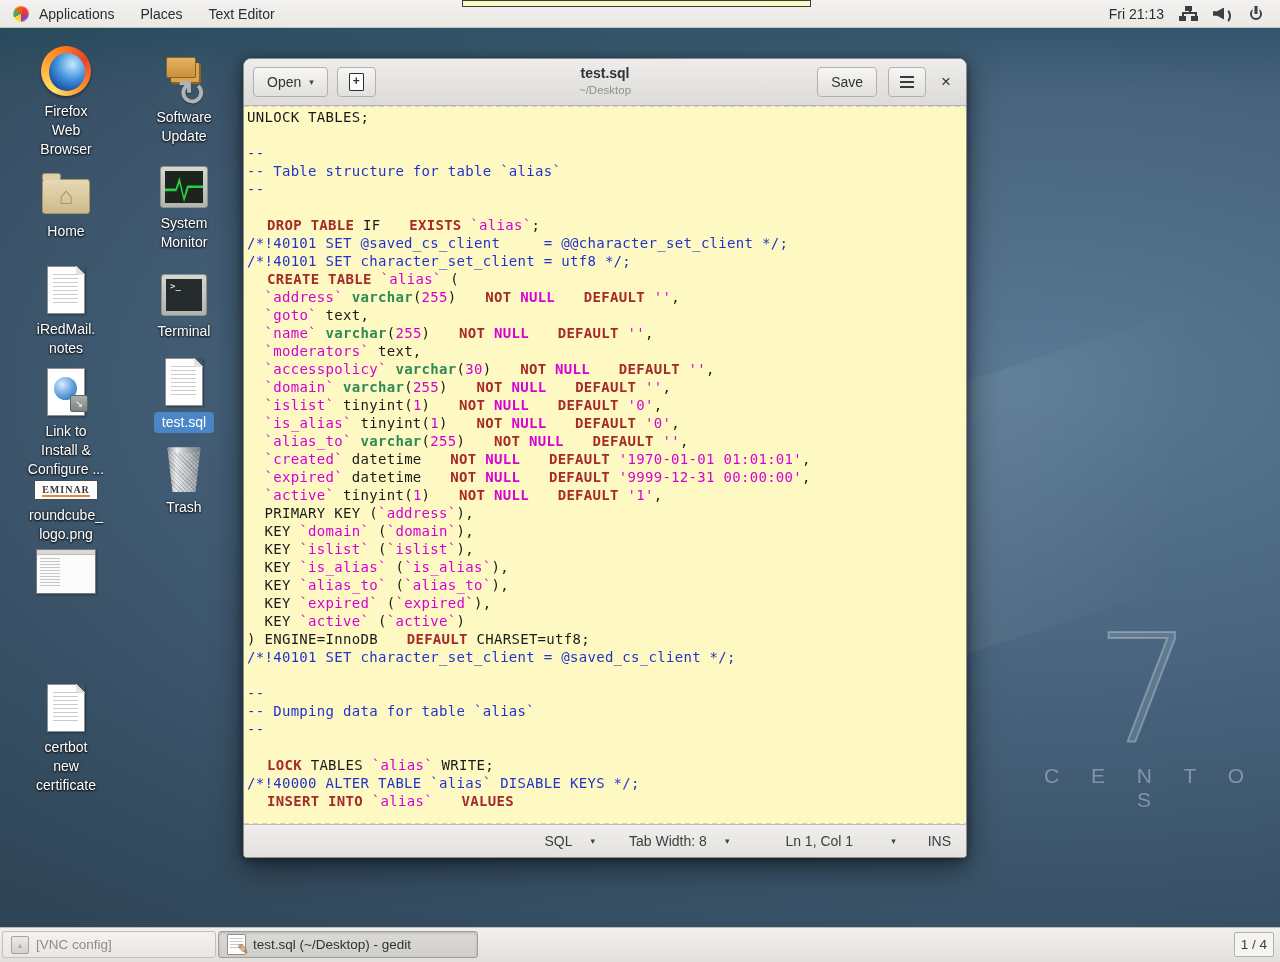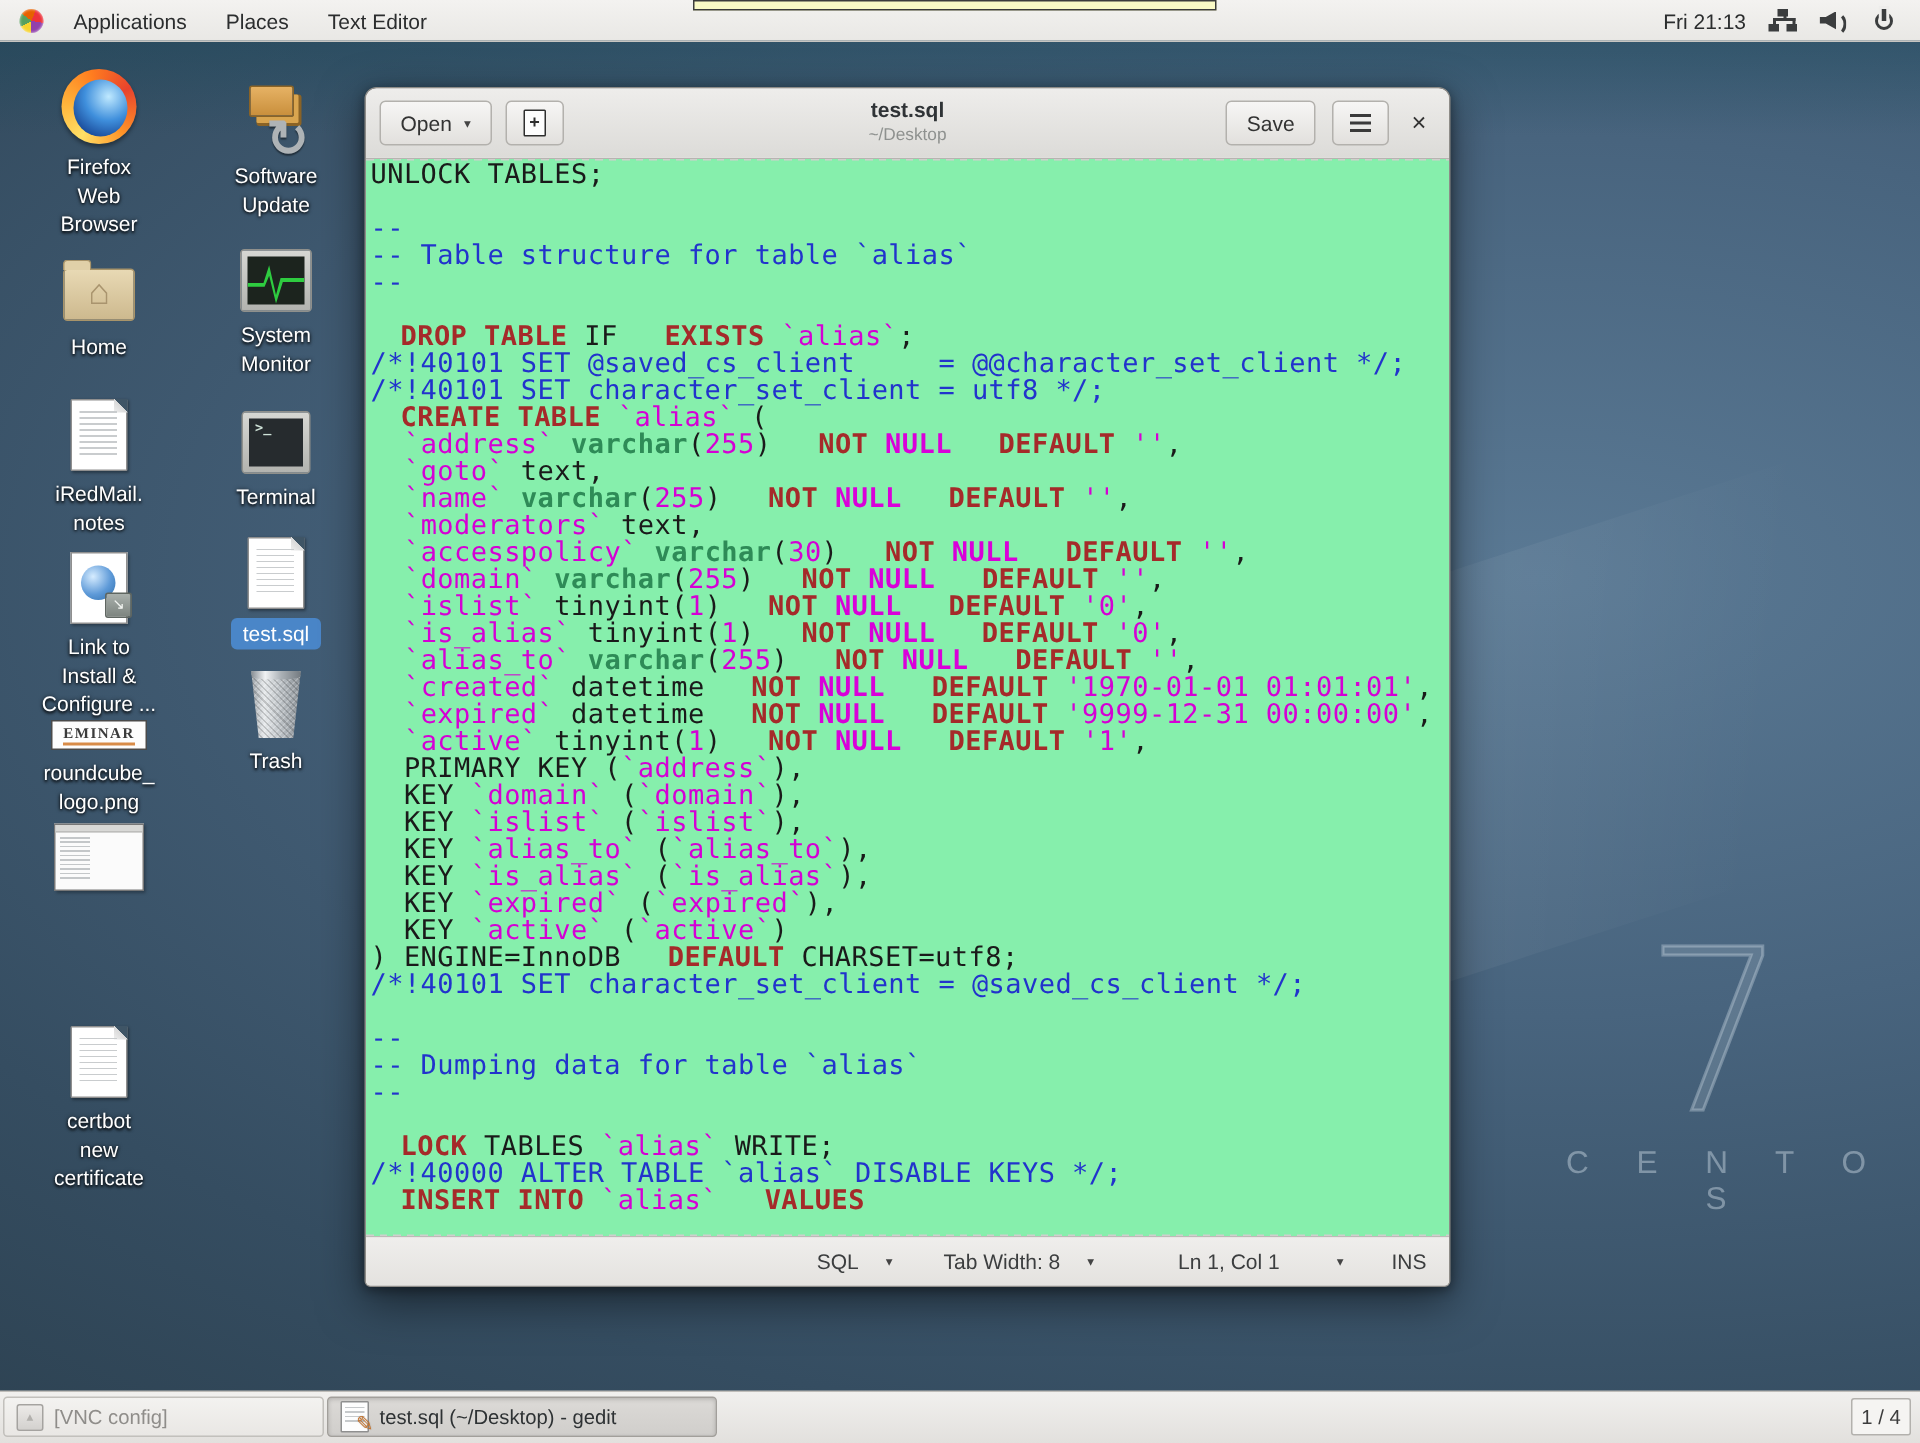--- a/index.html
+++ b/index.html
@@ -17,21 +17,21 @@
   .watermark{position:absolute;right:16px;bottom:150px;width:240px;text-align:center;}
   .watermark .seven{font-family:"DejaVu Sans",sans-serif;font-size:150px;line-height:1;font-weight:100;
     color:rgba(216,228,238,.16);-webkit-text-stroke:2px rgba(216,228,238,.34);}
   .watermark .brand{font-size:21px;letter-spacing:13px;padding-left:13px;
     color:rgba(216,228,238,.42);}
 
   
   .panel{position:absolute;top:0;left:0;right:0;height:27px;z-index:40;
     background:linear-gradient(#f3f2f0,#e9e8e5);border-bottom:1px solid #c7c5c1;
     display:flex;align-items:center;font-size:14px;color:#2b2d2e;}
-  .panel .menu{padding:0 13px;height:27px;display:flex;align-items:center;gap:20px;cursor:default;}
+  .panel .menu{padding:0 13px;height:27px;display:flex;align-items:center;gap:10px;cursor:default;}
   .distro-icon{width:16px;height:16px;border-radius:50%;
     background:conic-gradient(#ed333b 0 22%,#9141ac 22% 45%,#f6d32d 45% 62%,#57a05e 62% 80%,#e66100 80% 100%);
     transform:rotate(20deg);box-shadow:inset 0 0 2px rgba(255,255,255,.8);}
   .panel-right{margin-left:auto;display:flex;align-items:center;gap:15px;padding-right:16px;}
   .p-clock{color:#2b2d2e;}
   .net-icon{position:relative;width:19px;height:15px;display:inline-block;}
   .net-icon i{position:absolute;display:block;}
   .net-top{left:6px;top:0;width:7px;height:5px;background:#3b3d3e;}
   .net-link{left:3px;top:6px;width:11px;height:5px;border:2px solid #3b3d3e;border-bottom:none;}
   .net-link::before{content:"";position:absolute;left:50%;top:-4px;width:2px;height:3px;background:#3b3d3e;transform:translateX(-50%);}
@@ -146,22 +146,22 @@
   .caret{font-size:9px;color:#444;}
   .newdoc-glyph{width:13px;height:16px;border:1px solid #2f2f2f;border-radius:1px;position:relative;background:#fdfdfd;}
   .newdoc-glyph::after{content:"+";position:absolute;left:50%;top:50%;transform:translate(-50%,-54%);
     font-size:12px;font-weight:bold;color:#2f2f2f;}
   .menu-glyph{width:14px;height:2.5px;background:#3a3a3a;box-shadow:0 5px 0 #3a3a3a,0 -5px 0 #3a3a3a;}
   .close-btn{background:none;border:none;font-size:17px;color:#333;padding:0 4px;height:30px;display:flex;align-items:center;}
   .tb-center{position:absolute;left:120px;right:120px;top:5px;text-align:center;pointer-events:none;}
   .tb-title{font-size:14px;font-weight:bold;color:#2f3336;line-height:19px;}
   .tb-subtitle{font-size:11.5px;color:#8e918f;line-height:14px;}
 
-  .code{flex:1 1 auto;background:#86efac;position:relative;overflow:hidden;
-    padding:2px 0 0 3px;font-family:"DejaVu Sans Mono",monospace;font-size:18px;letter-spacing:.3px;}
+  .code{flex:1 1 auto;background:#fef9c3;position:relative;overflow:hidden;
+    padding:2px 0 0 3px;font-family:"DejaVu Sans Mono",monospace;font-size:14px;letter-spacing:.3px;}
   .code::before,.code::after{content:"";position:absolute;left:0;right:0;height:1px;
     background:repeating-linear-gradient(90deg,#cfcfcd 0 5px,transparent 5px 9px);}
   .code::before{top:0;}
   .code::after{bottom:0;}
   .cl{height:18px;line-height:18px;white-space:pre;}
   .tk-p{color:#1a1a1a;}
   .tk-k{color:#a52a2a;font-weight:bold;padding-left:20px;}
   .tk-n{color:#d900d9;font-weight:bold;}
   .tk-t{color:#2e8b57;font-weight:bold;}
   .tk-m{color:#d500d5;}
@@ -388,22 +388,22 @@
         <div class="cl"><span class="tk-p">  </span><span class="tk-m">`domain`</span><span class="tk-p"> </span><span class="tk-t">varchar</span><span class="tk-p">(</span><span class="tk-m">255</span><span class="tk-p">) </span><span class="tk-k">NOT</span><span class="tk-p"> </span><span class="tk-n">NULL</span><span class="tk-p"> </span><span class="tk-k">DEFAULT</span><span class="tk-p"> </span><span class="tk-m">''</span><span class="tk-p">,</span></div>
         <div class="cl"><span class="tk-p">  </span><span class="tk-m">`islist`</span><span class="tk-p"> tinyint(</span><span class="tk-m">1</span><span class="tk-p">) </span><span class="tk-k">NOT</span><span class="tk-p"> </span><span class="tk-n">NULL</span><span class="tk-p"> </span><span class="tk-k">DEFAULT</span><span class="tk-p"> </span><span class="tk-m">'0'</span><span class="tk-p">,</span></div>
         <div class="cl"><span class="tk-p">  </span><span class="tk-m">`is_alias`</span><span class="tk-p"> tinyint(</span><span class="tk-m">1</span><span class="tk-p">) </span><span class="tk-k">NOT</span><span class="tk-p"> </span><span class="tk-n">NULL</span><span class="tk-p"> </span><span class="tk-k">DEFAULT</span><span class="tk-p"> </span><span class="tk-m">'0'</span><span class="tk-p">,</span></div>
         <div class="cl"><span class="tk-p">  </span><span class="tk-m">`alias_to`</span><span class="tk-p"> </span><span class="tk-t">varchar</span><span class="tk-p">(</span><span class="tk-m">255</span><span class="tk-p">) </span><span class="tk-k">NOT</span><span class="tk-p"> </span><span class="tk-n">NULL</span><span class="tk-p"> </span><span class="tk-k">DEFAULT</span><span class="tk-p"> </span><span class="tk-m">''</span><span class="tk-p">,</span></div>
         <div class="cl"><span class="tk-p">  </span><span class="tk-m">`created`</span><span class="tk-p"> datetime </span><span class="tk-k">NOT</span><span class="tk-p"> </span><span class="tk-n">NULL</span><span class="tk-p"> </span><span class="tk-k">DEFAULT</span><span class="tk-p"> </span><span class="tk-m">'1970-01-01 01:01:01'</span><span class="tk-p">,</span></div>
         <div class="cl"><span class="tk-p">  </span><span class="tk-m">`expired`</span><span class="tk-p"> datetime </span><span class="tk-k">NOT</span><span class="tk-p"> </span><span class="tk-n">NULL</span><span class="tk-p"> </span><span class="tk-k">DEFAULT</span><span class="tk-p"> </span><span class="tk-m">'9999-12-31 00:00:00'</span><span class="tk-p">,</span></div>
         <div class="cl"><span class="tk-p">  </span><span class="tk-m">`active`</span><span class="tk-p"> tinyint(</span><span class="tk-m">1</span><span class="tk-p">) </span><span class="tk-k">NOT</span><span class="tk-p"> </span><span class="tk-n">NULL</span><span class="tk-p"> </span><span class="tk-k">DEFAULT</span><span class="tk-p"> </span><span class="tk-m">'1'</span><span class="tk-p">,</span></div>
         <div class="cl"><span class="tk-p">  PRIMARY KEY (</span><span class="tk-m">`address`</span><span class="tk-p">),</span></div>
         <div class="cl"><span class="tk-p">  KEY </span><span class="tk-m">`domain`</span><span class="tk-p"> (</span><span class="tk-m">`domain`</span><span class="tk-p">),</span></div>
         <div class="cl"><span class="tk-p">  KEY </span><span class="tk-m">`islist`</span><span class="tk-p"> (</span><span class="tk-m">`islist`</span><span class="tk-p">),</span></div>
+        <div class="cl"><span class="tk-p">  KEY </span><span class="tk-m">`is_alias`</span><span class="tk-p"> (</span><span class="tk-m">`is_alias`</span><span class="tk-p">),</span></div>
         <div class="cl"><span class="tk-p">  KEY </span><span class="tk-m">`alias_to`</span><span class="tk-p"> (</span><span class="tk-m">`alias_to`</span><span class="tk-p">),</span></div>
-        <div class="cl"><span class="tk-p">  KEY </span><span class="tk-m">`is_alias`</span><span class="tk-p"> (</span><span class="tk-m">`is_alias`</span><span class="tk-p">),</span></div>
         <div class="cl"><span class="tk-p">  KEY </span><span class="tk-m">`expired`</span><span class="tk-p"> (</span><span class="tk-m">`expired`</span><span class="tk-p">),</span></div>
         <div class="cl"><span class="tk-p">  KEY </span><span class="tk-m">`active`</span><span class="tk-p"> (</span><span class="tk-m">`active`</span><span class="tk-p">)</span></div>
         <div class="cl"><span class="tk-p">) ENGINE=InnoDB </span><span class="tk-k">DEFAULT</span><span class="tk-p"> CHARSET=utf8;</span></div>
         <div class="cl"><span class="tk-c">/*!40101 SET character_set_client = @saved_cs_client */;</span></div>
         <div class="cl"></div>
         <div class="cl"><span class="tk-c">--</span></div>
         <div class="cl"><span class="tk-c">-- Dumping data for table `alias`</span></div>
         <div class="cl"><span class="tk-c">--</span></div>
         <div class="cl"></div>
         <div class="cl"><span class="tk-k">LOCK</span><span class="tk-p"> TABLES </span><span class="tk-m">`alias`</span><span class="tk-p"> WRITE;</span></div>

